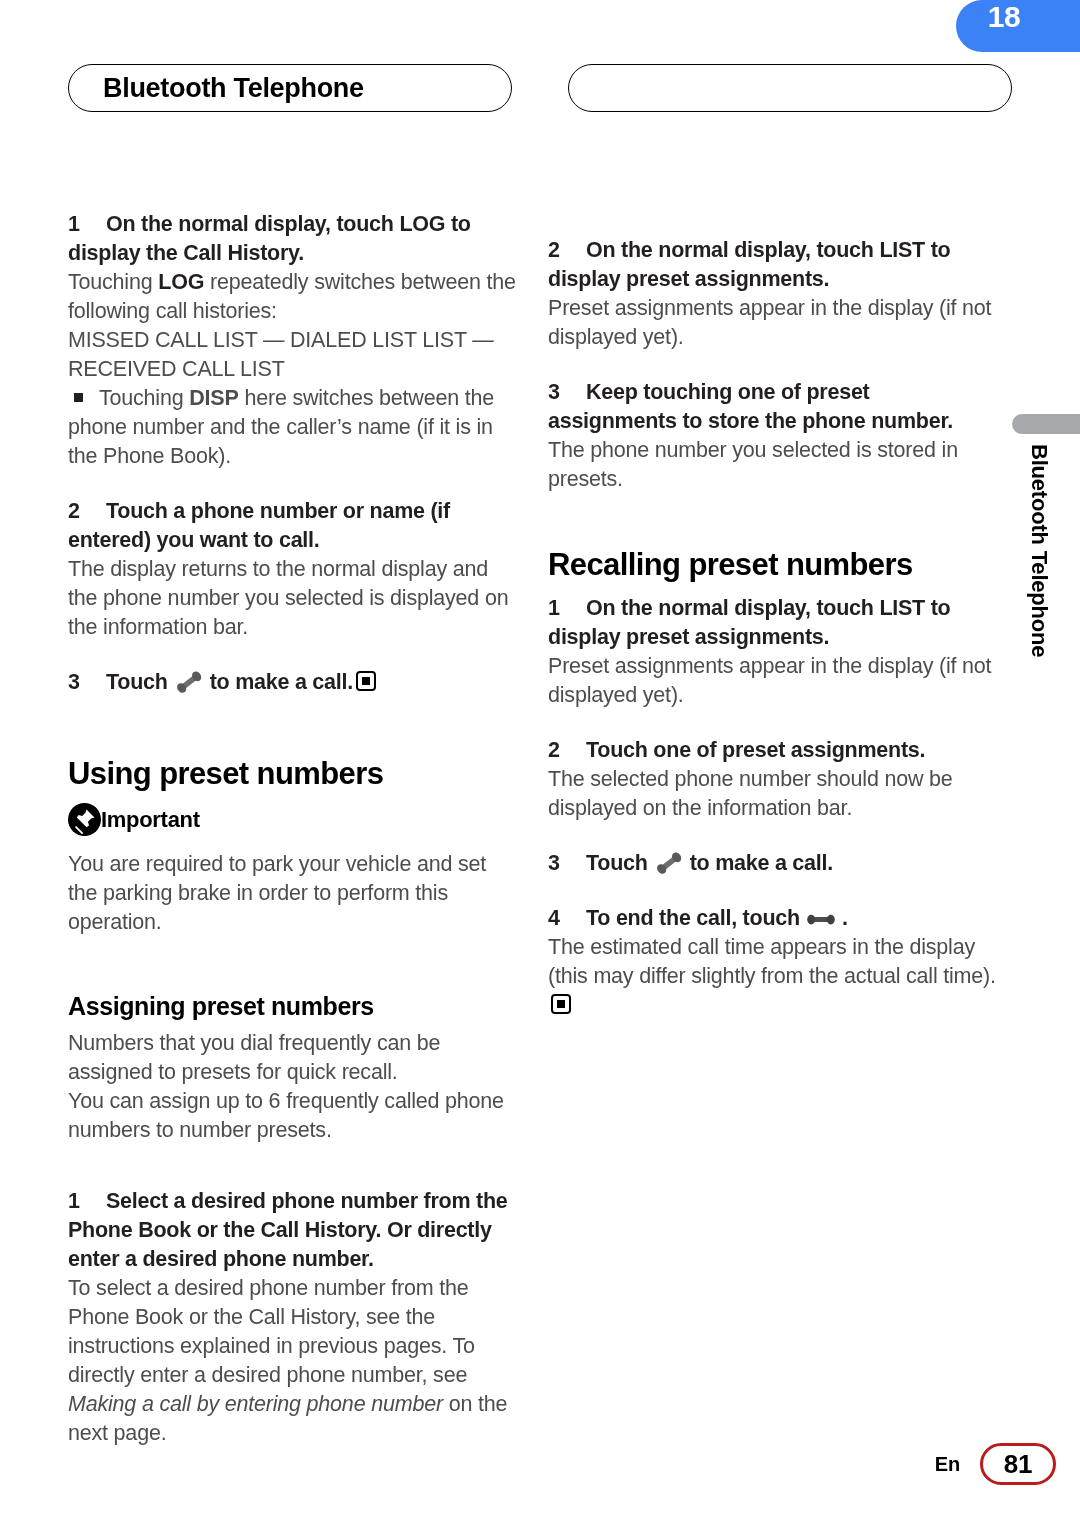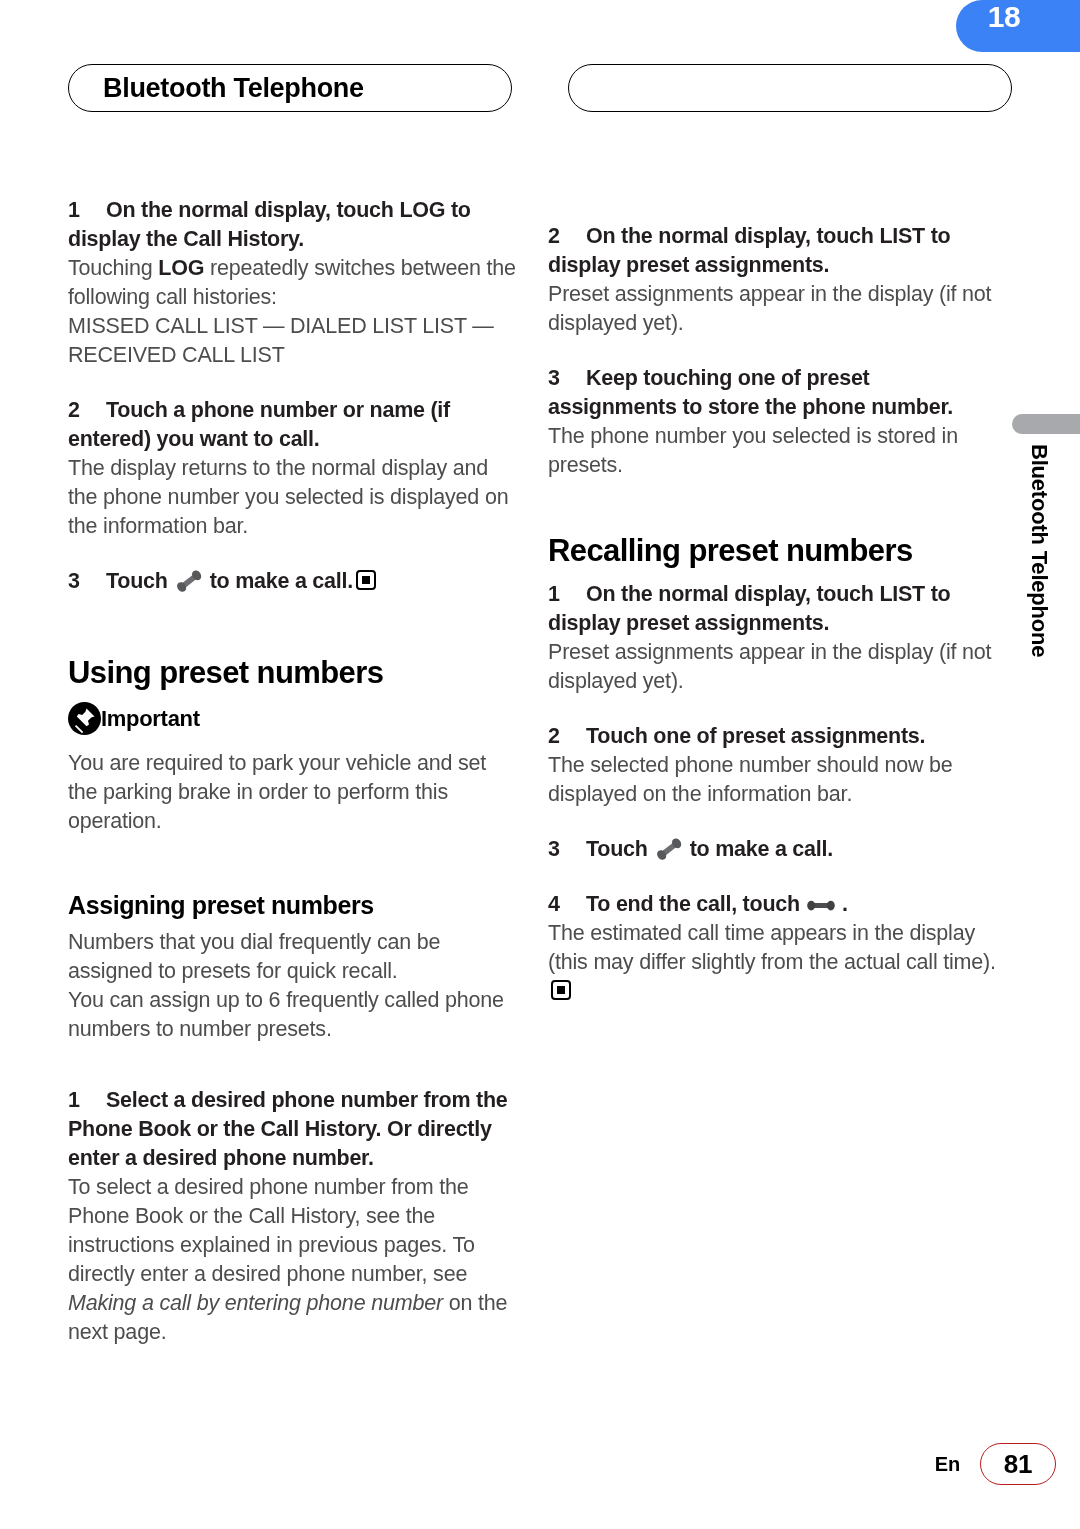--- a/index.html
+++ b/index.html
@@ -92,21 +92,21 @@
     color: #000;
     writing-mode: vertical-rl;
     text-orientation: mixed;
     letter-spacing: -0.2px;
     white-space: nowrap;
   }
 
   
   .col {
     position: absolute;
-    top: 196px;
+    top: 210px;
     width: 448px;
   }
   .col-left { left: 68px; }
   .col-right { left: 548px; }
 
   
   .step {
     font-size: 21.5px;
     font-weight: bold;
     line-height: 29px;
@@ -233,21 +233,21 @@
     font-weight: bold;
     color: #000;
     letter-spacing: -0.2px;
   }
   .footer-page {
     position: absolute;
     right: 24px;
     top: 0;
     width: 76px;
     height: 42px;
-    border: 1px solid #b91c1c;
+    border: 3px solid #b91c1c;
     border-radius: 21px;
     box-sizing: border-box;
     display: flex;
     align-items: center;
     justify-content: center;
   }
   .footer-page span {
     font-size: 26px;
     font-weight: bold;
     color: #000;
@@ -269,20 +269,21 @@
 </div>
 
 <div class="side-tab-bar"></div>
 <div class="side-tab-text">Bluetooth Telephone</div>
 
 <div class="col col-left">
 
   <p class="step"><span class="num">1</span><span>On the normal display, touch LOG to display the Call History.</span></p>
   <p class="body-text"><span>Touching </span><b>LOG</b><span> repeatedly switches between the following call histories:</span></p>
   <p class="body-text">MISSED CALL LIST — DIALED LIST LIST — RECEIVED CALL LIST</p>
+  <p class="bullet-item"><span class="sq-bullet"></span><span>Touching </span><b>DISP</b><span> here switches between the phone number and the caller’s name (if it is in the Phone Book).</span></p>
 
   <div class="gap"></div>
 
   <p class="step"><span class="num">2</span><span>Touch a phone number or name (if entered) you want to call.</span></p>
   <p class="body-text">The display returns to the normal display and the phone number you selected is displayed on the information bar.</p>
 
   <div class="gap"></div>
 
   <p class="step"><span class="num">3</span><span>Touch</span><span class="phone-icon"><svg viewBox="0 0 34 22" width="34" height="22">
           <g transform="rotate(-38 17 11)">

